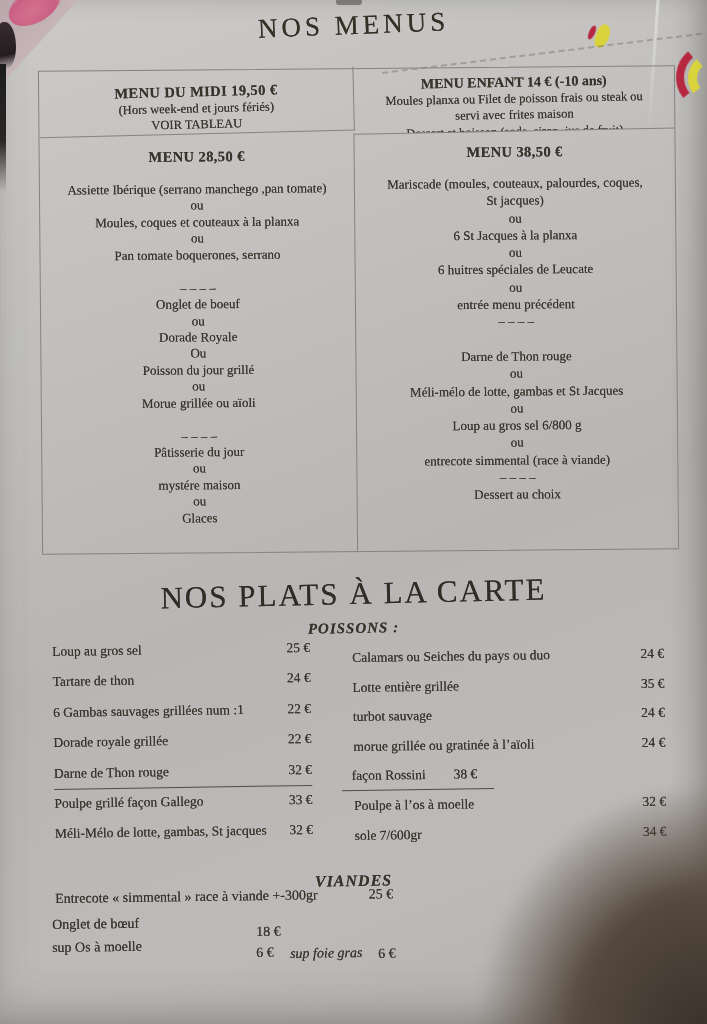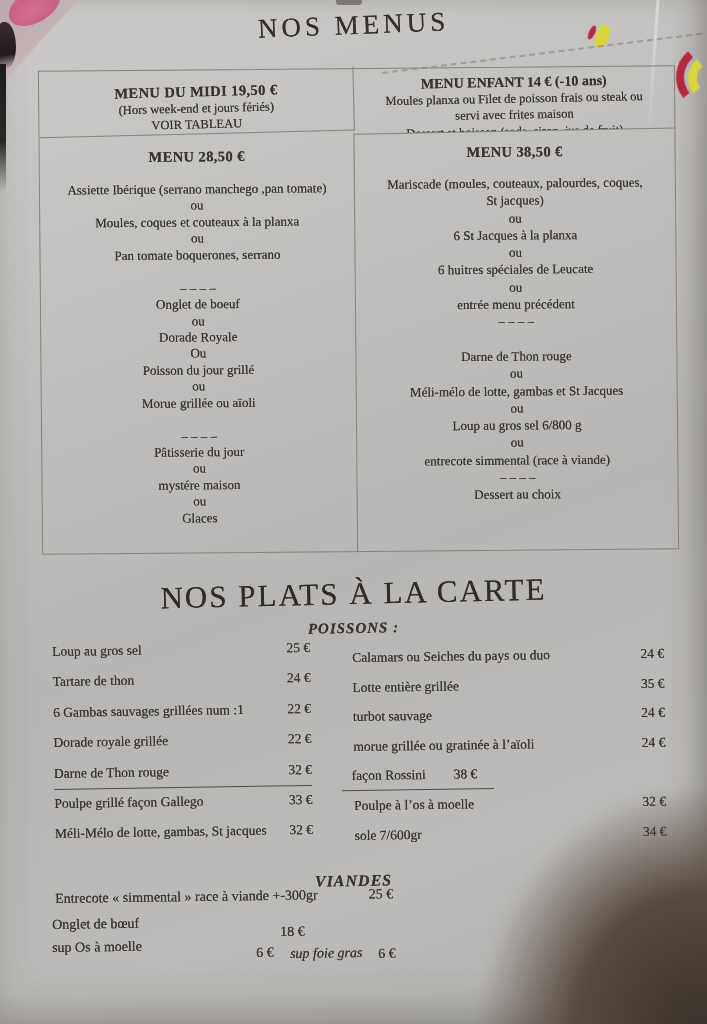--- a/index.html
+++ b/index.html
@@ -85,21 +85,21 @@
     width:152px;margin-left:-12px;height:23px !important;margin-bottom:6.6px;padding-left:10px;}
   .price{white-space:nowrap;}
 
   
   .viandes-label{position:absolute;left:0;top:872px;width:707px;text-align:center;
     font-style:italic;font-weight:bold;font-size:16px;letter-spacing:1px;transform:rotate(-1deg);}
   .entrecote-row{position:absolute;left:55px;top:891px;width:338px;display:flex;
     justify-content:space-between;font-size:14px;white-space:nowrap;transform:rotate(-0.8deg);transform-origin:left top;}
   .abs{position:absolute;font-size:14px;white-space:nowrap;transform:rotate(-0.8deg);transform-origin:left top;}
   .onglet-name{left:52px;top:917px;}
-  .onglet-price{left:280px;top:924px;}
+  .onglet-price{left:256px;top:924px;}
   .supos-name{left:52px;top:940px;}
   .supos-price{left:256px;top:945px;}
   .supfoie-name{left:290px;top:946px;font-style:italic;}
   .supfoie-price{left:378px;top:946px;}
 </style>
 </head>
 <body>
 
 <div class="photo">
 

